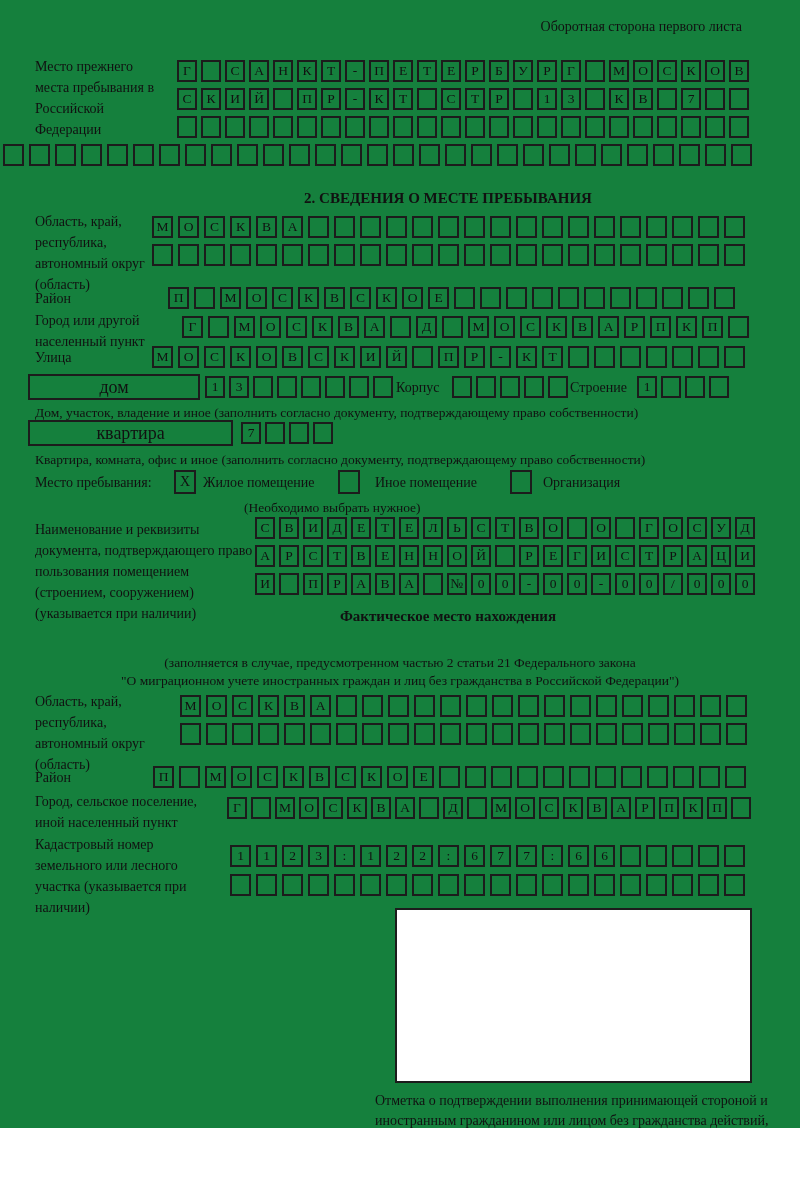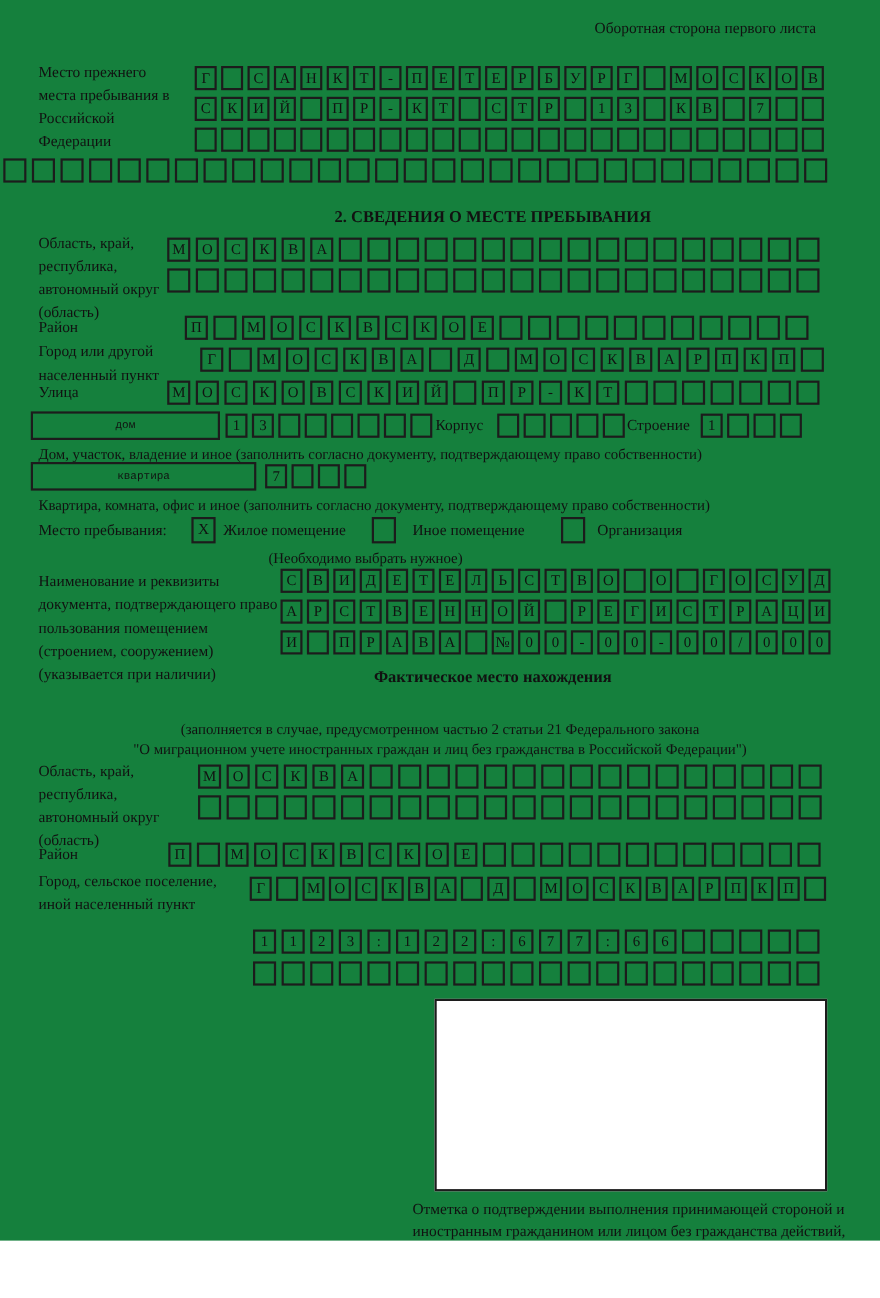--- a/index.html
+++ b/index.html
@@ -15,21 +15,21 @@
   .cells { display:flex; gap:4px; }
   .cells.g5 { gap:5px; }
   .cell {
     width:20px; height:22px; box-sizing:border-box; border:2px solid #1c1c1c;
     display:flex; align-items:center; justify-content:center;
     font-size:13.5px; font-family:"Liberation Serif", serif; flex:0 0 auto;
   }
   .g5 .cell { width:21px; }
   .labelbox {
     box-sizing:border-box; border:2px solid #1c1c1c; height:26px;
-    display:flex; align-items:center; justify-content:center; font-size:10px;font-family:Liberation Mono, monospace;
+    display:flex; align-items:center; justify-content:center; font-size:18px;
   }
   .checkbox {
     width:22px; height:24px; box-sizing:border-box; border:2px solid #1c1c1c;
     display:flex; align-items:center; justify-content:center; font-size:14px;
   }
   .bigbox { box-sizing:border-box; border:2px solid #1c1c1c; background:#fff; }
 </style>
 </head>
 <body>
 
@@ -498,20 +498,21 @@
       <span class="cell">К</span>
       <span class="cell">В</span>
       <span class="cell">А</span>
       <span class="cell">Р</span>
       <span class="cell">П</span>
       <span class="cell">К</span>
       <span class="cell">П</span>
       <span class="cell"></span>
     </div>
 
+  <div class="abs lbl" style="left:35px; top:834px; width:178px;">Кадастровый номер земельного или лесного участка (указывается при наличии)</div>
   <div class="abs cells g5" style="left:230px; top:845px;">
       <span class="cell">1</span>
       <span class="cell">1</span>
       <span class="cell">2</span>
       <span class="cell">3</span>
       <span class="cell">:</span>
       <span class="cell">1</span>
       <span class="cell">2</span>
       <span class="cell">2</span>
       <span class="cell">:</span>

